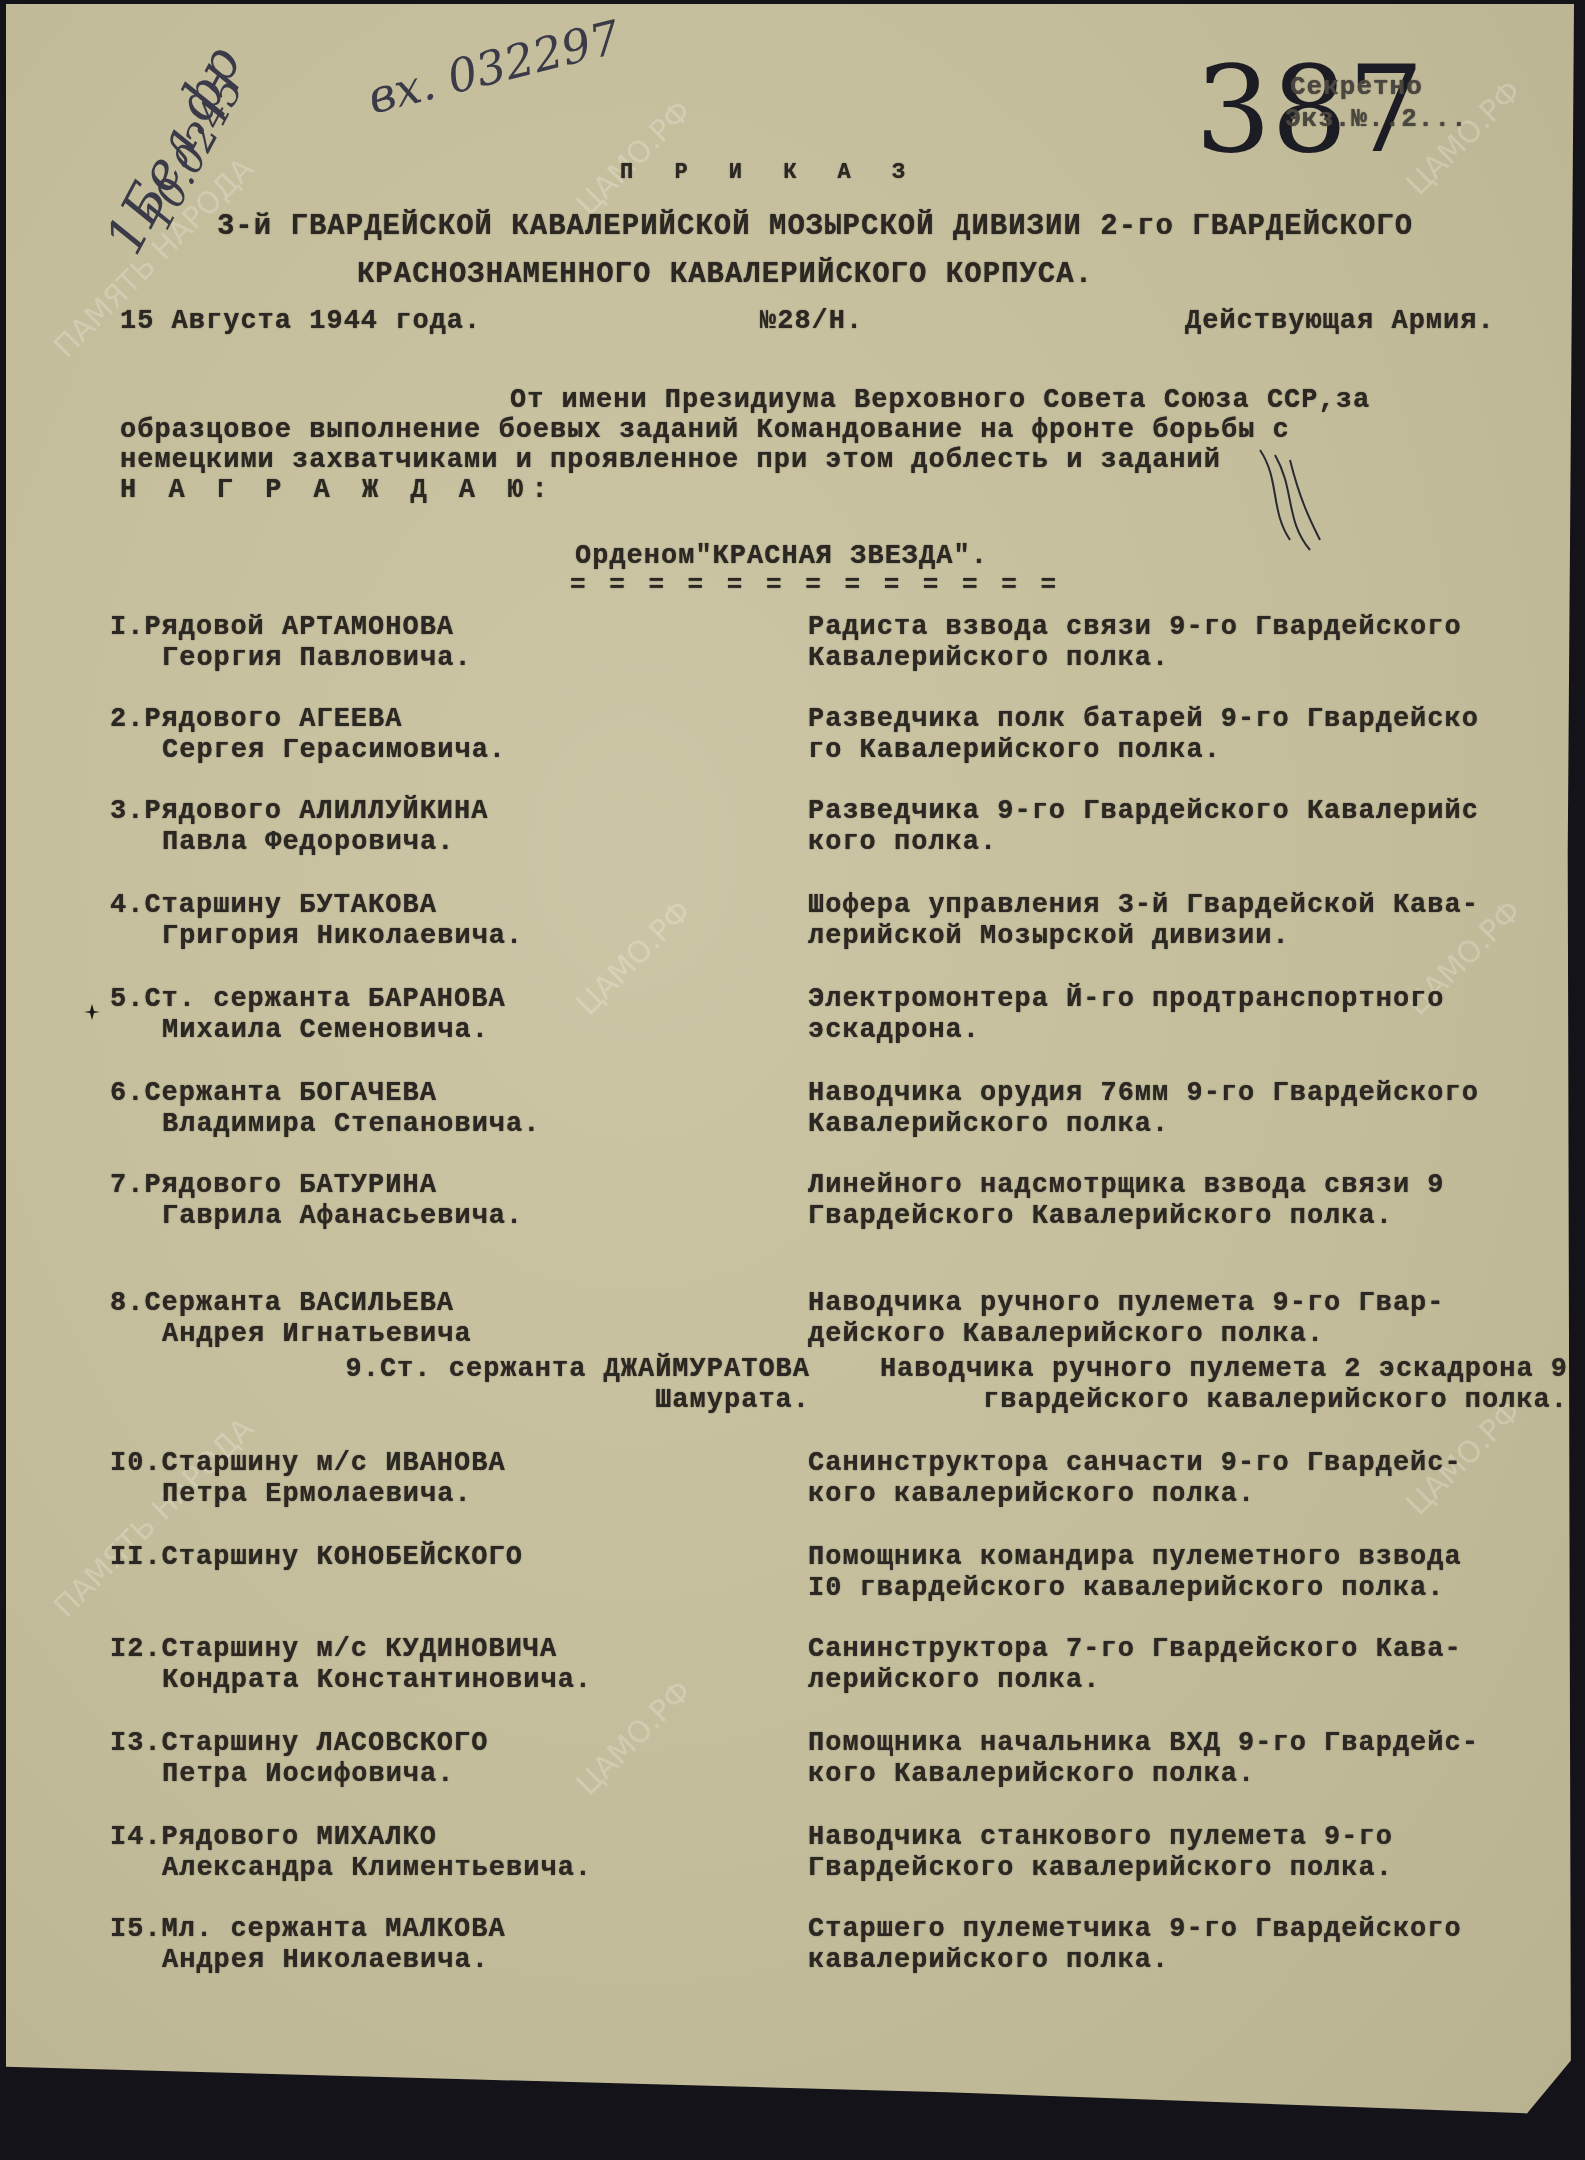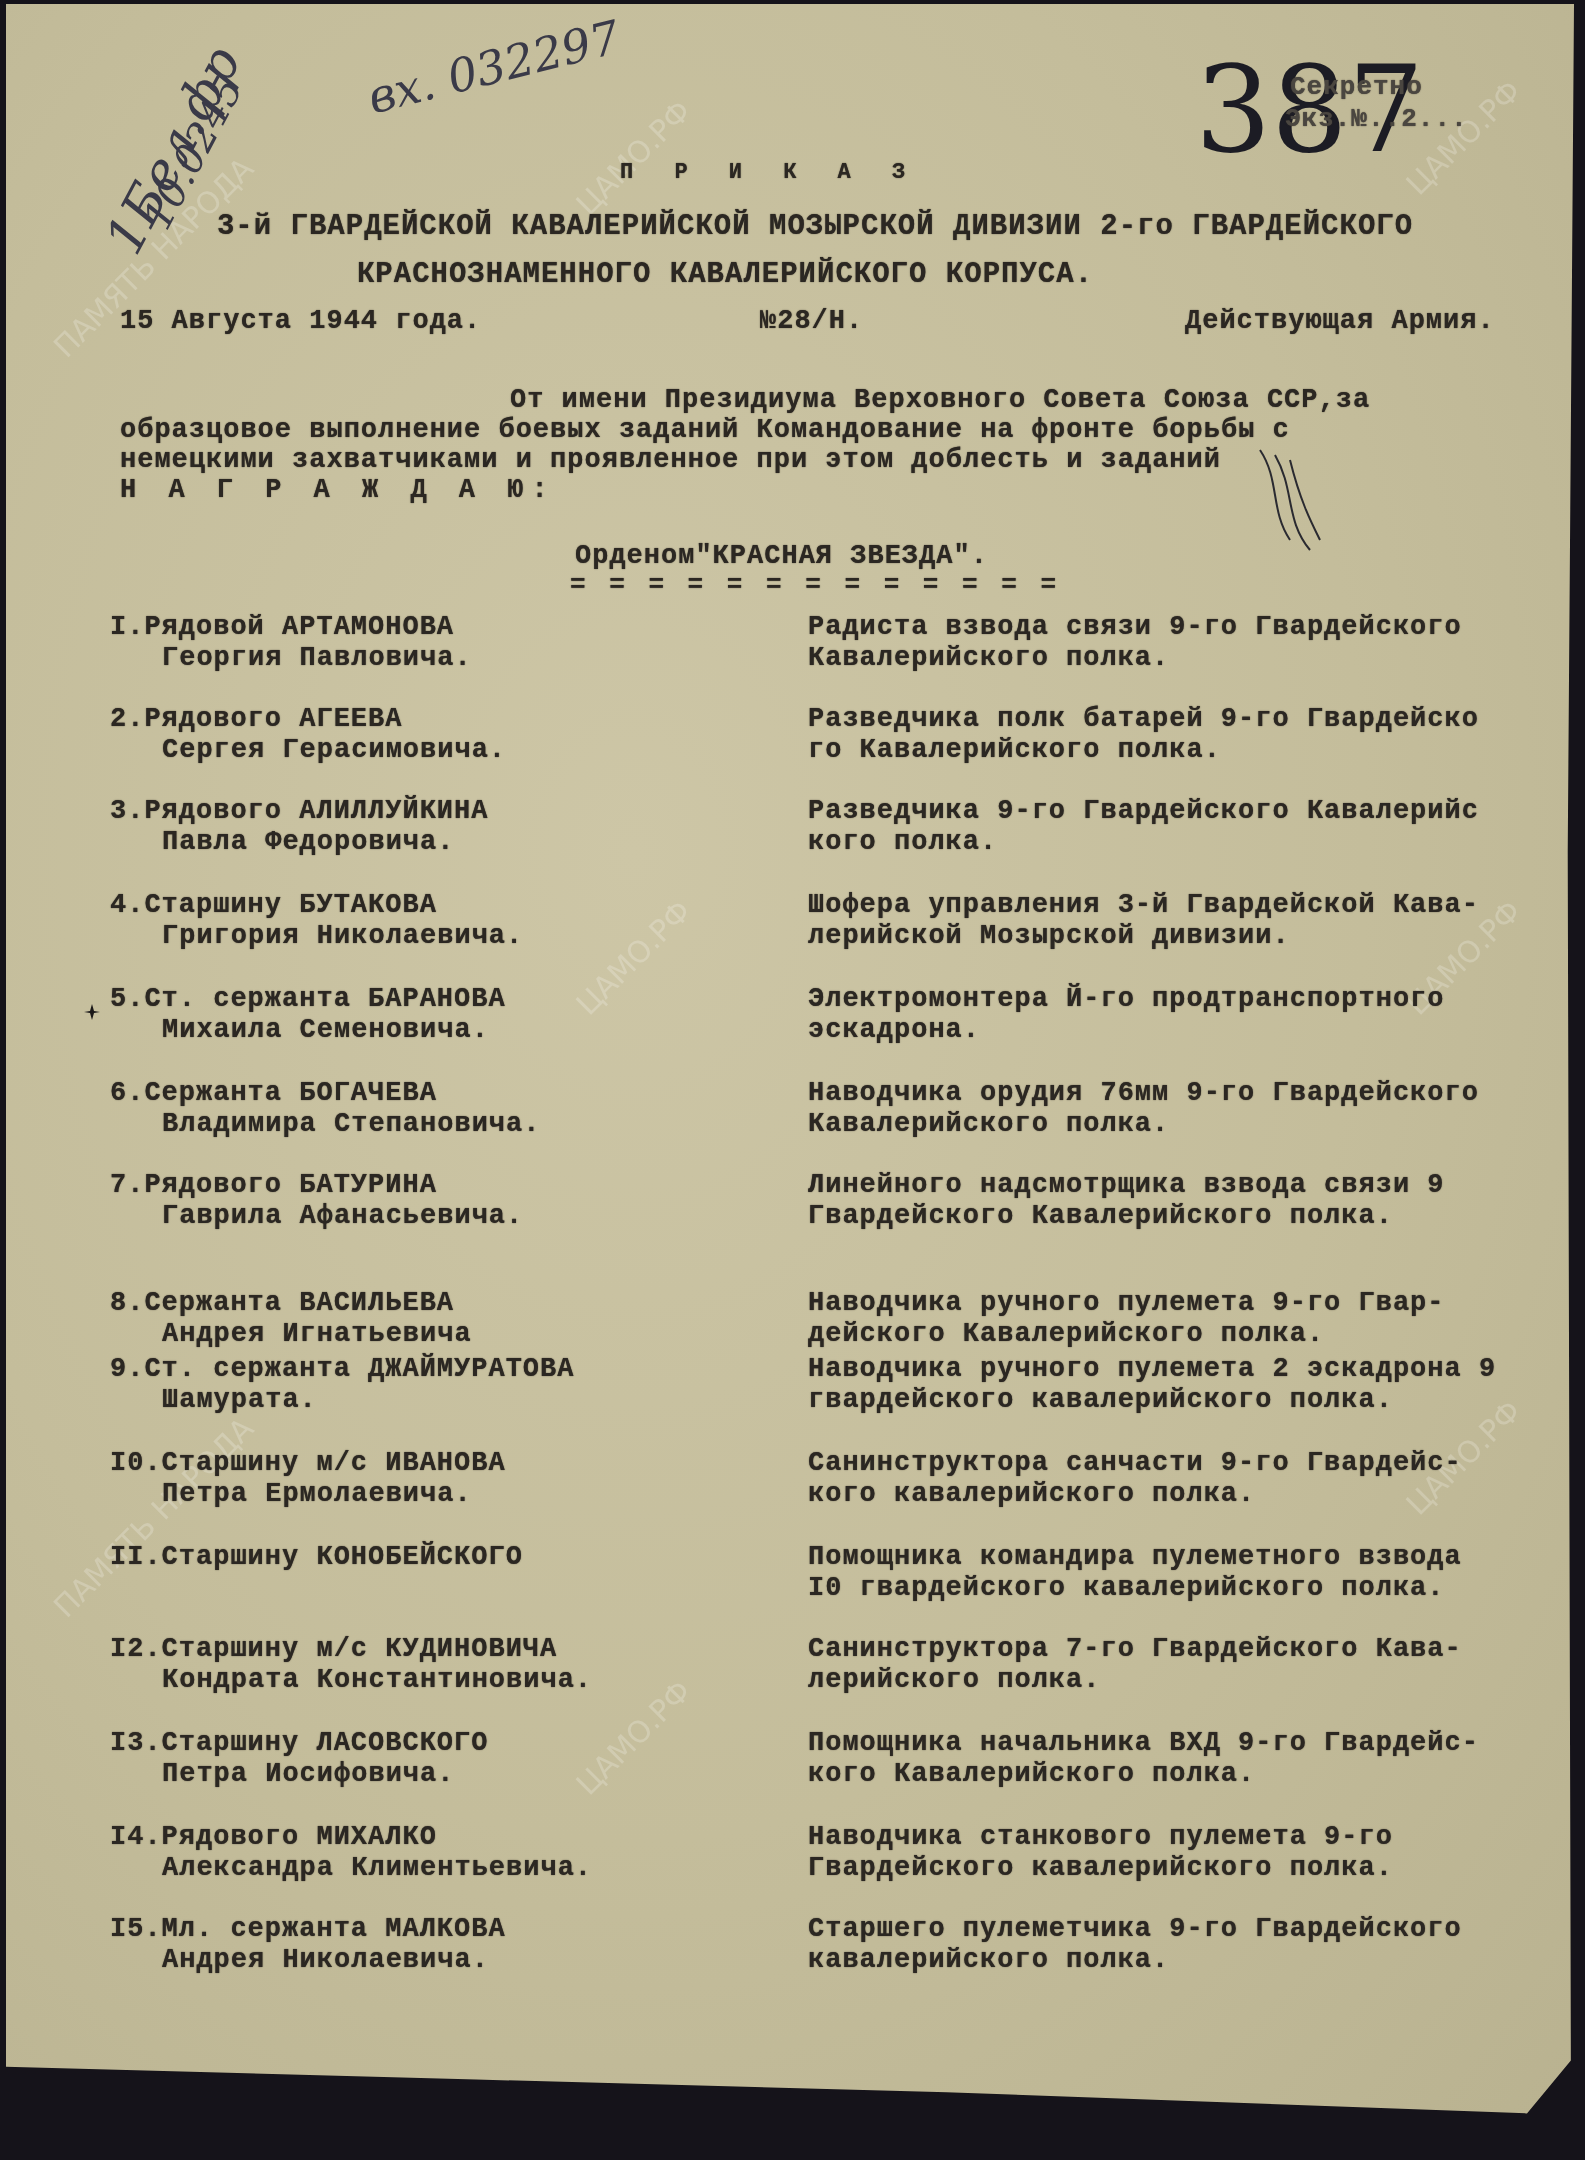--- a/index.html
+++ b/index.html
@@ -85,21 +85,21 @@
     <div class="award-right"><span>Наводчика орудия 76мм 9-го Гвардейского</span><br><span>Кавалерийского полка.</span></div>
   </div>
   <div class="award-row ink" style="top:1170px;">
     <div class="award-left"><span>7.</span><span>Рядового</span> <span>БАТУРИНА</span><span class="line2">Гаврила Афанасьевича.</span></div>
     <div class="award-right"><span>Линейного надсмотрщика взвода связи 9</span><br><span>Гвардейского Кавалерийского полка.</span></div>
   </div>
   <div class="award-row ink" style="top:1288px;">
     <div class="award-left"><span>8.</span><span>Сержанта</span> <span>ВАСИЛЬЕВА</span><span class="line2">Андрея Игнатьевича</span></div>
     <div class="award-right"><span>Наводчика ручного пулемета 9-го Гвар-</span><br><span>дейского Кавалерийского полка.</span></div>
   </div>
-  <div class="award-row ink" style="top:1354px;">
+  <div class="award-row ink" style="top:1354px;text-align:right;">
     <div class="award-left"><span>9.</span><span>Ст. сержанта</span> <span>ДЖАЙМУРАТОВА</span><span class="line2">Шамурата.</span></div>
     <div class="award-right"><span>Наводчика ручного пулемета 2 эскадрона 9</span><br><span>гвардейского кавалерийского полка.</span></div>
   </div>
   <div class="award-row ink" style="top:1448px;">
     <div class="award-left"><span>I0.</span><span>Старшину м/с</span> <span>ИВАНОВА</span><span class="line2">Петра Ермолаевича.</span></div>
     <div class="award-right"><span>Санинструктора санчасти 9-го Гвардейс-</span><br><span>кого кавалерийского полка.</span></div>
   </div>
   <div class="award-row ink" style="top:1542px;">
     <div class="award-left"><span>II.</span><span>Старшину</span> <span>КОНОБЕЙСКОГО</span></div>
     <div class="award-right"><span>Помощника командира пулеметного взвода</span><br><span>I0 гвардейского кавалерийского полка.</span></div>

